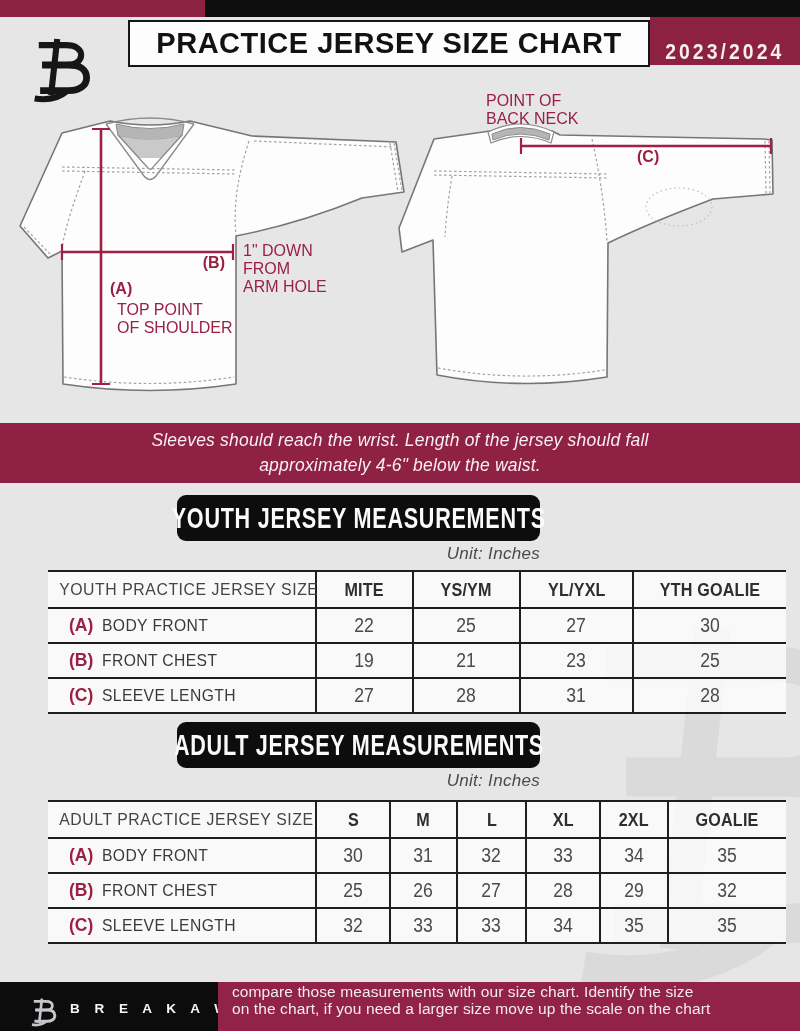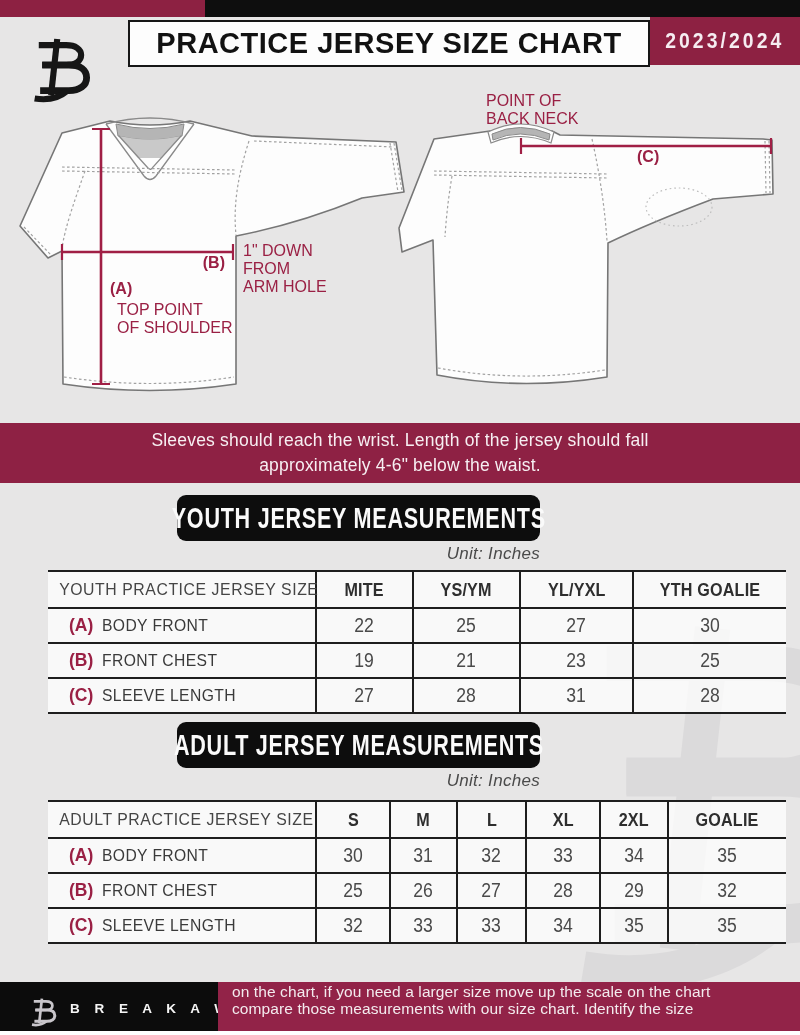--- a/index.html
+++ b/index.html
@@ -14,21 +14,21 @@
   .topbar-maroon{left:0;top:0;width:205px;height:17px;background:#8d2142;}
   .topbar-black{left:205px;top:0;width:595px;height:17px;background:#0e0e0e;}
   .title-box{
     left:128px;top:20px;width:522px;height:47px;background:#fdfdfd;
     border:2px solid #161616;box-sizing:border-box;
     display:flex;align-items:center;justify-content:center;
   }
   .title-box .t{font-size:29px;font-weight:800;color:#121212;letter-spacing:.5px;white-space:nowrap;}
   .year-box{
     left:650px;top:17px;width:150px;height:48px;background:#8d2142;
-    display:flex;align-items:center;justify-content:center;
+    display:flex;align-items:flex-end;justify-content:center;
   }
   .year-box .t{font-size:22px;font-weight:700;color:#f6edf1;letter-spacing:3.5px;
     display:inline-block;transform:scaleX(.88);white-space:nowrap;}
 
   .logo-main{left:26px;top:24px;width:72px;height:82px;color:#161616;}
   .logo-footer{left:28px;top:992px;width:32px;height:36px;color:#c9c6cb;}
   .watermark{left:540px;top:542px;width:400px;height:470px;color:#dbdadb;}
 
   
   svg.jersey{overflow:visible;}
@@ -40,21 +40,21 @@
   .jz-gray{fill:#c9c9c9;stroke:none;}
   .meas{fill:none;stroke:#a01f45;stroke-width:2.6;}
   .meas-cap{fill:none;stroke:#a01f45;stroke-width:2.2;}
 
   .anno{color:#9a2044;white-space:nowrap;}
   .anno-key{color:#9a2044;font-weight:700;font-size:16px;}
 
   
   .banner{left:0;top:423px;width:800px;height:60px;background:#8e2144;
     display:flex;flex-direction:column;align-items:center;justify-content:center;}
-  .banner div{color:#f7eff2;font-size:17.5px;line-height:25px;letter-spacing:.2px;}
+  .banner div{color:#f7eff2;font-size:17.5px;line-height:25px;letter-spacing:.2px;font-style:italic;}
 
   
   .pill{left:177px;width:363px;height:46px;background:#0d0d0d;border-radius:9px;
     display:flex;align-items:center;justify-content:center;}
   .pill .t{color:#fafafa;font-size:30px;font-weight:700;letter-spacing:1px;white-space:nowrap;
     display:inline-block;transform:scaleX(.72);}
   .unit{left:177px;width:363px;text-align:right;font-style:italic;font-size:17px;color:#4a4a4a;letter-spacing:.3px;}
 
   
   table.size{border-collapse:collapse;table-layout:fixed;position:absolute;left:48px;width:738px;}
@@ -286,17 +286,17 @@
   </tbody>
     </table>
 
   <div class="abs footer-black"></div>
   <svg class="abs logo-footer">
     <use href="#bk-logo"></use>
   </svg>
   <div class="abs brand">B R E A K A W A Y</div>
   <div class="abs footer-maroon"></div>
   <div class="abs footer-note">
+    <div>compare those measurements  with our size chart. Identify the size</div>
     <div>on the chart, if you need a larger size move up the scale on the chart</div>
-    <div>compare those measurements  with our size chart. Identify the size</div>
   </div>
 
 </div>
 
 </body></html>

